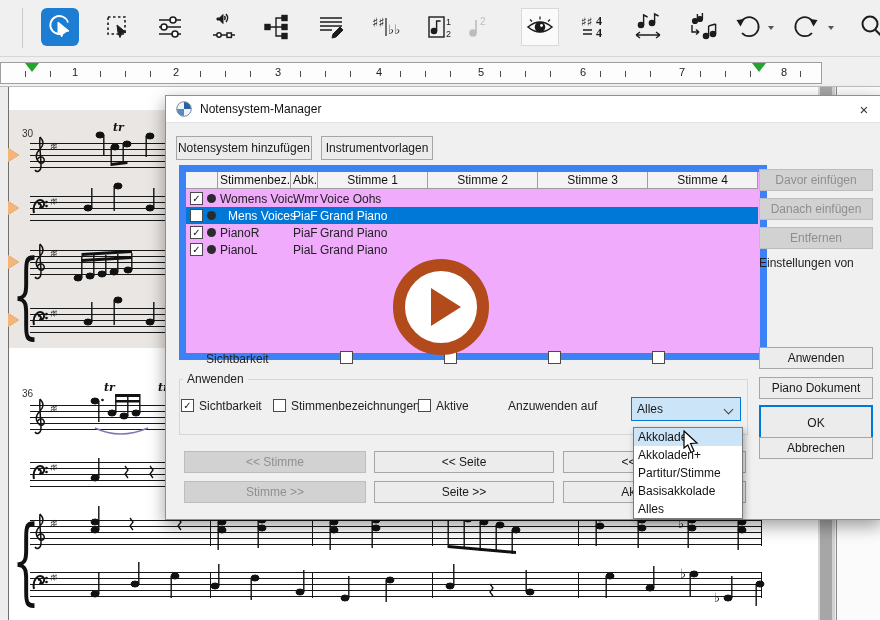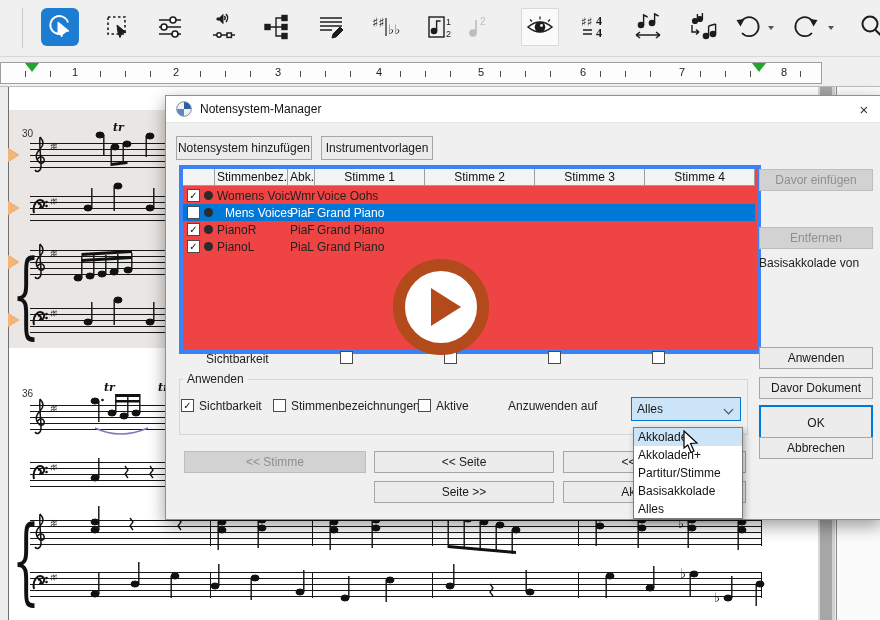--- a/index.html
+++ b/index.html
@@ -52,21 +52,21 @@
     border:1px solid #8f8f8f;box-shadow:0 6px 16px rgba(0,0,0,.38);z-index:10;}
   .titlebar{position:absolute;left:0;top:0;width:100%;height:26px;background:#fff;border-bottom:1px solid #e3e3e3;}
   .title{position:absolute;left:34px;top:6px;font-size:12px;color:#101010;}
   .closebtn{position:absolute;right:5px;top:2px;width:24px;height:22px;display:flex;align-items:center;justify-content:center;
     font-size:15px;color:#333;background:transparent;border:none;}
   .btn{position:absolute;display:flex;align-items:center;justify-content:center;background:#ececec;
     border:1px solid #a6a6a6;font-family:"Liberation Sans",sans-serif;font-size:12px;color:#1a1a1a;padding:0;box-sizing:border-box;overflow:hidden;white-space:nowrap;}
   .btn.dis{background:#d2d2d2;border-color:#bdbdbd;color:#8f8f8f;}
   .btn.okfocus{border:2px solid #0078d7;}
 
-  .list{position:absolute;left:13px;top:69px;width:574px;height:181px;background:#ef4444;border:4px solid #3b82f6;}
+  .list{position:absolute;left:13px;top:69px;width:574px;height:181px;background:#f0abfc;border:7px solid #3b82f6;}
   .hcell{position:absolute;top:0;height:17px;background:#f3f3f3;border-right:1px solid #9e9e9e;border-bottom:1px solid #9e9e9e;
     display:flex;align-items:center;justify-content:center;font-size:12px;color:#111;box-sizing:border-box;}
   .hcell.lft{justify-content:flex-start;padding-left:2px;}
   .trow{position:absolute;left:0;width:572px;height:17px;font-size:12px;color:#222;}
   .trow.sel{background:#0078d7;color:#fff;}
   .cb{position:absolute;width:13px;height:13px;background:#fff;border:1px solid #4a4a4a;
     font:bold 10px "DejaVu Sans",sans-serif;line-height:11px;text-align:center;color:#111;box-sizing:border-box;}
   .dot{position:absolute;width:9px;height:9px;border-radius:50%;background:#2b2b2b;}
   .ct{position:absolute;top:2px;white-space:nowrap;}
 
@@ -530,25 +530,27 @@
       <div class="it">Basisakkolade</div>
       <div class="it">Alles</div>
     </div>
     <svg class="cursor" width="18" height="24">
       <path d="M2 1 L15 13 L8.5 13.5 L12 21 L9 22.5 L5.8 15 L2 18 Z" fill="#fff" stroke="#000" stroke-width="1.2"></path>
     </svg>
 
     <button class="btn dis" style="left:18px;top:355px;width:182px;height:22px">&lt;&lt; Stimme</button>
     <button class="btn" style="left:208px;top:355px;width:180px;height:22px">&lt;&lt; Seite</button>
     <button class="btn" style="left:397px;top:355px;width:183px;height:22px">&lt;&lt; Akkolade</button>
+    <button class="btn dis" style="left:18px;top:385px;width:182px;height:22px">Stimme &gt;&gt;</button>
     <button class="btn" style="left:208px;top:385px;width:180px;height:22px">Seite &gt;&gt;</button>
     <button class="btn" style="left:397px;top:385px;width:183px;height:22px">Akkolade &gt;&gt;</button>
 
     <button class="btn dis" style="left:593px;top:73px;width:114px;height:22px">Davor einfügen</button>
+    <button class="btn dis" style="left:593px;top:102px;width:114px;height:22px">Danach einfügen</button>
     <button class="btn dis" style="left:593px;top:131px;width:114px;height:22px">Entfernen</button>
-    <span class="sidelabel" style="top:160px">Basisakkolade von</span>
+    <span class="sidelabel" style="top:160px">Einstellungen von</span>
     <button class="btn" style="left:593px;top:251px;width:114px;height:22px">Anwenden</button>
-    <button class="btn" style="left:593px;top:281px;width:114px;height:22px">Davor Dokument</button>
+    <button class="btn" style="left:593px;top:281px;width:114px;height:22px">Piano Dokument</button>
     <button class="btn okfocus" style="left:593px;top:309px;width:114px;height:36px">OK</button>
     <button class="btn" style="left:593px;top:341px;width:114px;height:22px">Abbrechen</button>
   </div>
 
 </div>
 
 </body></html>

